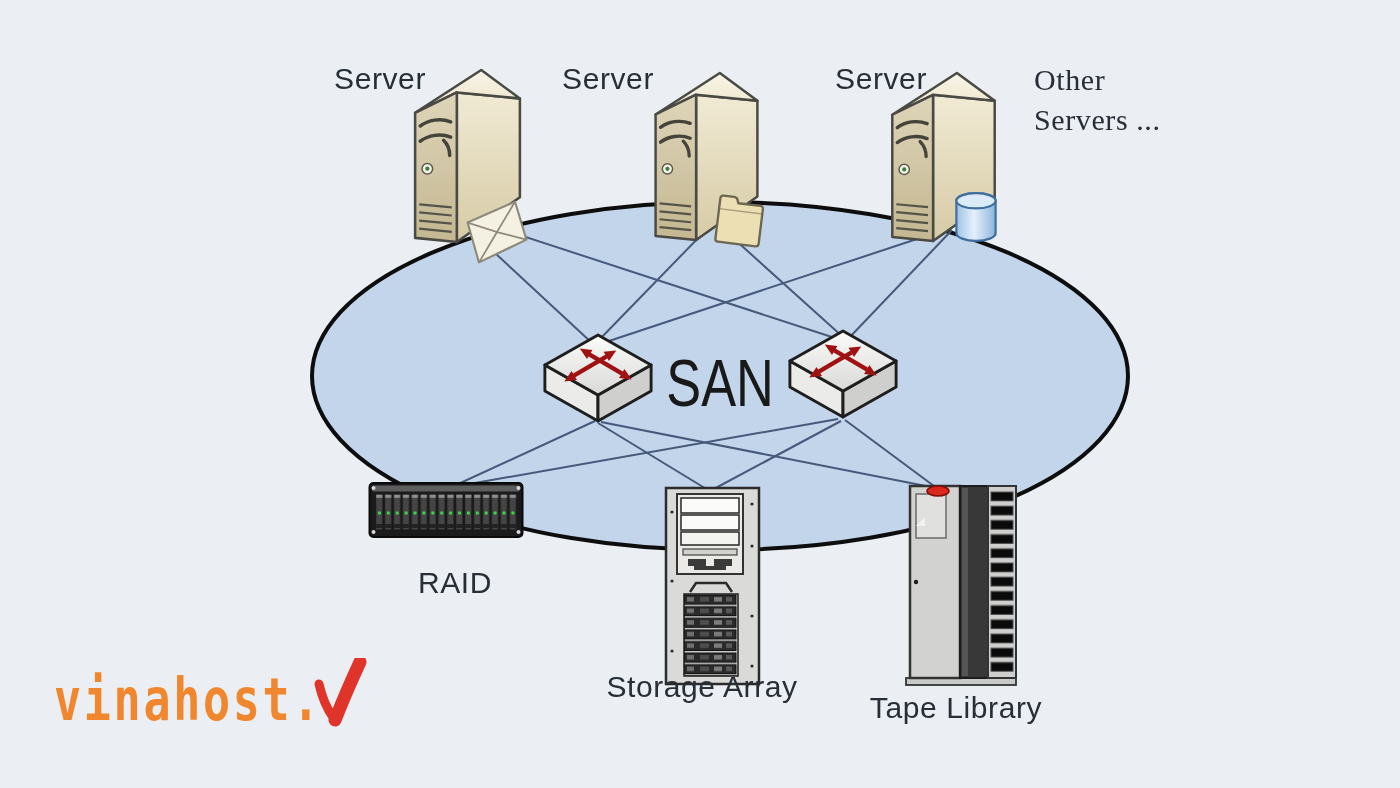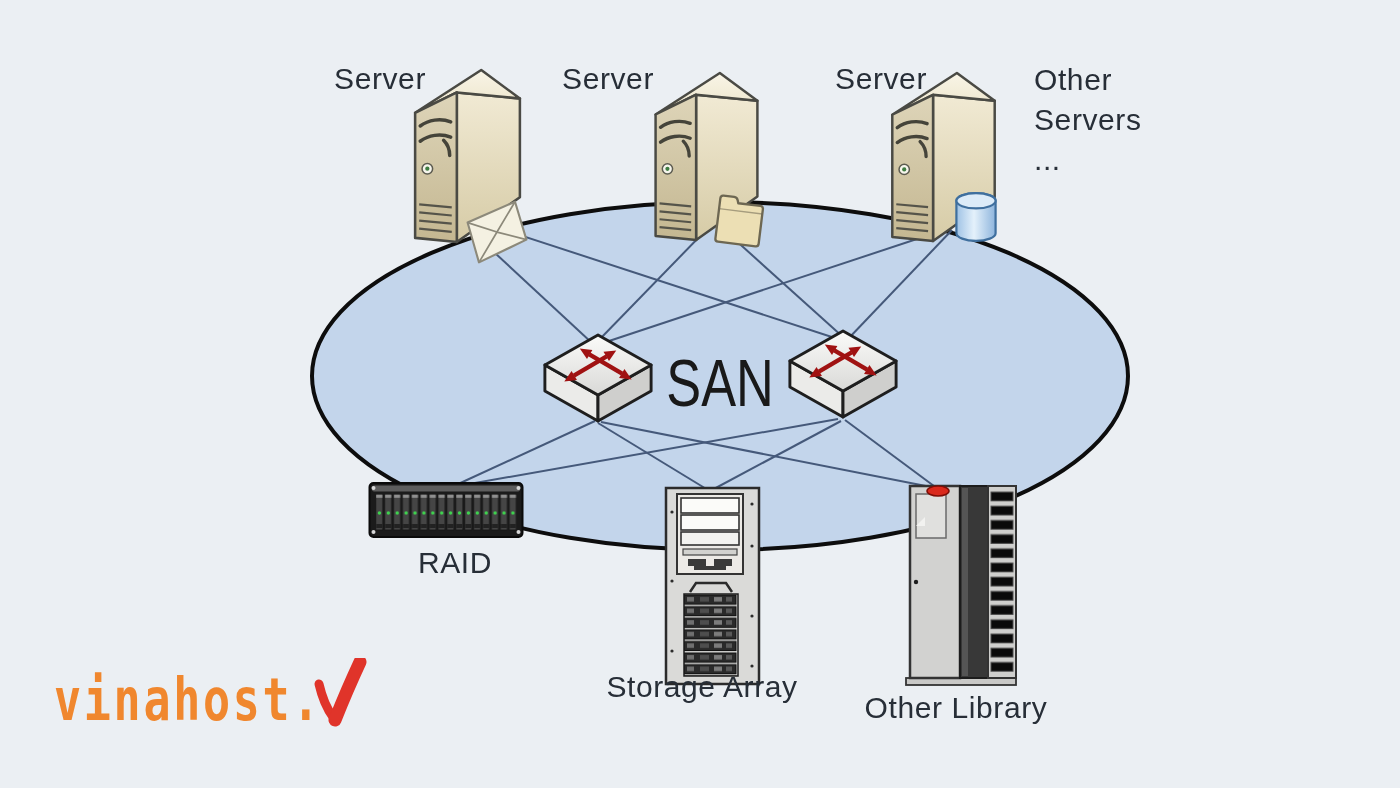--- a/index.html
+++ b/index.html
@@ -3,21 +3,21 @@
 <meta charset="utf-8">
 <style>
   html,body{margin:0;padding:0;background:#ebeff3;}
   .stage{position:relative;width:1400px;height:760px;background:#ebeff3;overflow:hidden;
          font-family:"Liberation Sans",sans-serif;}
   svg{display:block;width:100%;height:100%;}
   .net{position:absolute;left:0;top:0;width:1400px;height:788px;}
   .dev{position:absolute;}
   .lbl{position:absolute;color:#272e37;font-size:30px;letter-spacing:0.6px;white-space:nowrap;}
   .lbl.center{transform:translateX(-50%);}
-  .lbl.wrap{white-space:normal;width:134px;line-height:40px;}
+  .lbl.wrap{white-space:normal;width:134px;line-height:40px;font-family:Liberation Serif, serif;}
   .lbl.san{font-size:67px;letter-spacing:0px;color:#191919;transform:translateX(-50%) scaleX(0.78);
            transform-origin:center top;font-weight:500;}
   .logo{position:absolute;left:44px;top:658px;width:360px;height:90px;margin-left:8px;}
   .logo-text{position:absolute;left:2px;top:14px;font-family:"DejaVu Sans Mono",monospace;
              font-weight:bold;font-size:50px;letter-spacing:3px;color:#f0872e;
              transform:scale(0.9,1.18);transform-origin:0 60%;}
   .logo-check{position:absolute;left:257px;top:0px;width:58px;height:74px;}
 </style>
 </head>
 <body>
@@ -248,23 +248,23 @@
       <rect x="86" y="4" width="28" height="192" fill="#cfcfcd" stroke="#333333" stroke-width="2"></rect>
       <rect x="86" y="8" width="28" height="184" fill="url(#tapeSlots)"></rect>
     </svg>
   </div>
 
   <div class="lbl center" style="left:380px;top:62px">Server</div>
   <div class="lbl center" style="left:608px;top:62px">Server</div>
   <div class="lbl center" style="left:881px;top:62px">Server</div>
   <div class="lbl wrap" style="left:1034px;top:60px">Other Servers ...</div>
   <div class="lbl san" style="left:720px;top:344px">SAN</div>
-  <div class="lbl center" style="left:455px;top:546px">RAID</div>
+  <div class="lbl center" style="left:455px;top:566px">RAID</div>
   <div class="lbl center" style="left:702px;top:670px">Storage Array</div>
-  <div class="lbl center" style="left:956px;top:691px">Other Library</div>
+  <div class="lbl center" style="left:956px;top:691px">Tape Library</div>
 
   <div class="logo">
     <span class="logo-text">vinahost.</span>
     <svg class="logo-check" viewBox="0 0 58 74">
       <path d="M10,26 C13,39 18,51 24,59" fill="none" stroke="#e0342a" stroke-width="9" stroke-linecap="round"></path>
       <path d="M26,62 C34,42 44,19 51,4" fill="none" stroke="#e0342a" stroke-width="13" stroke-linecap="round"></path>
     </svg>
   </div>
 
 </div>

